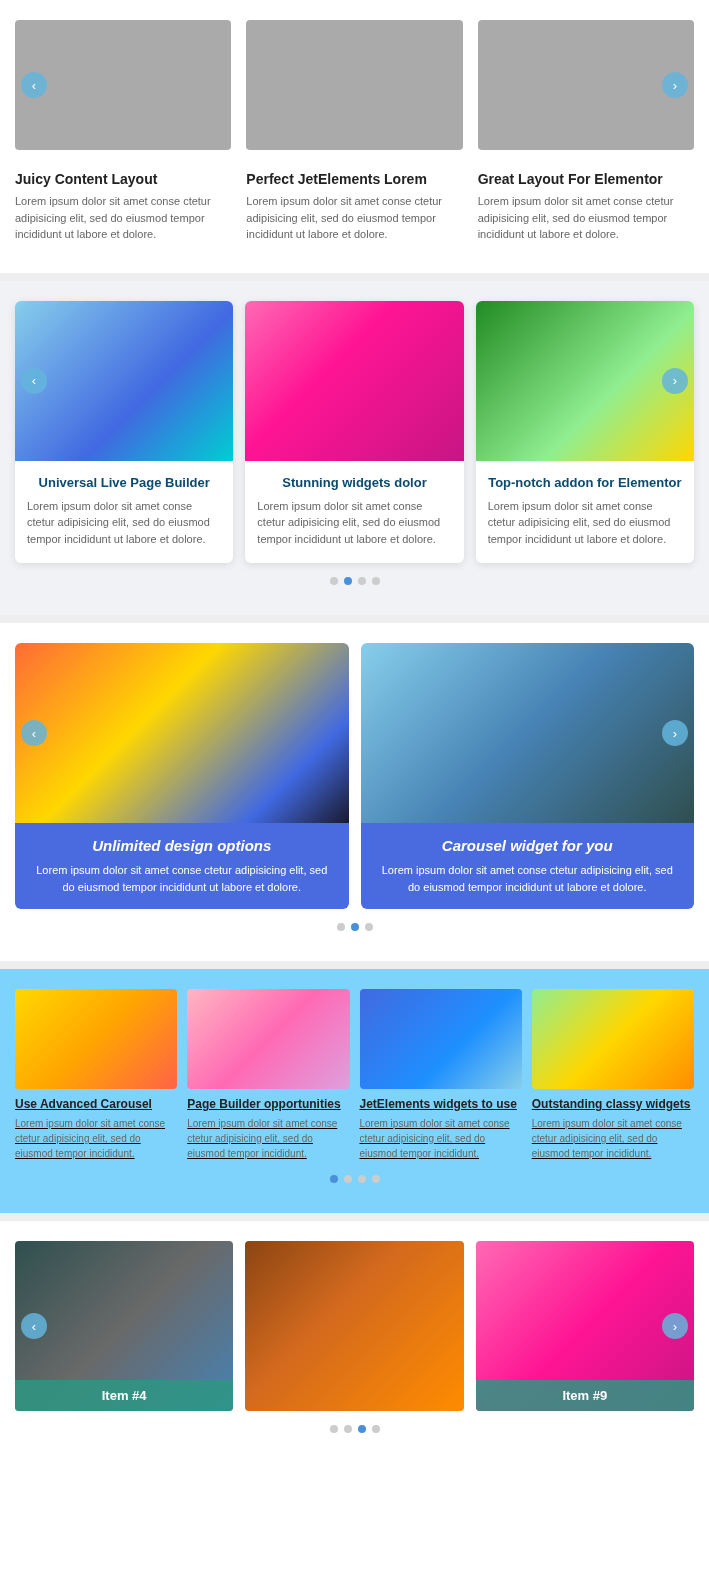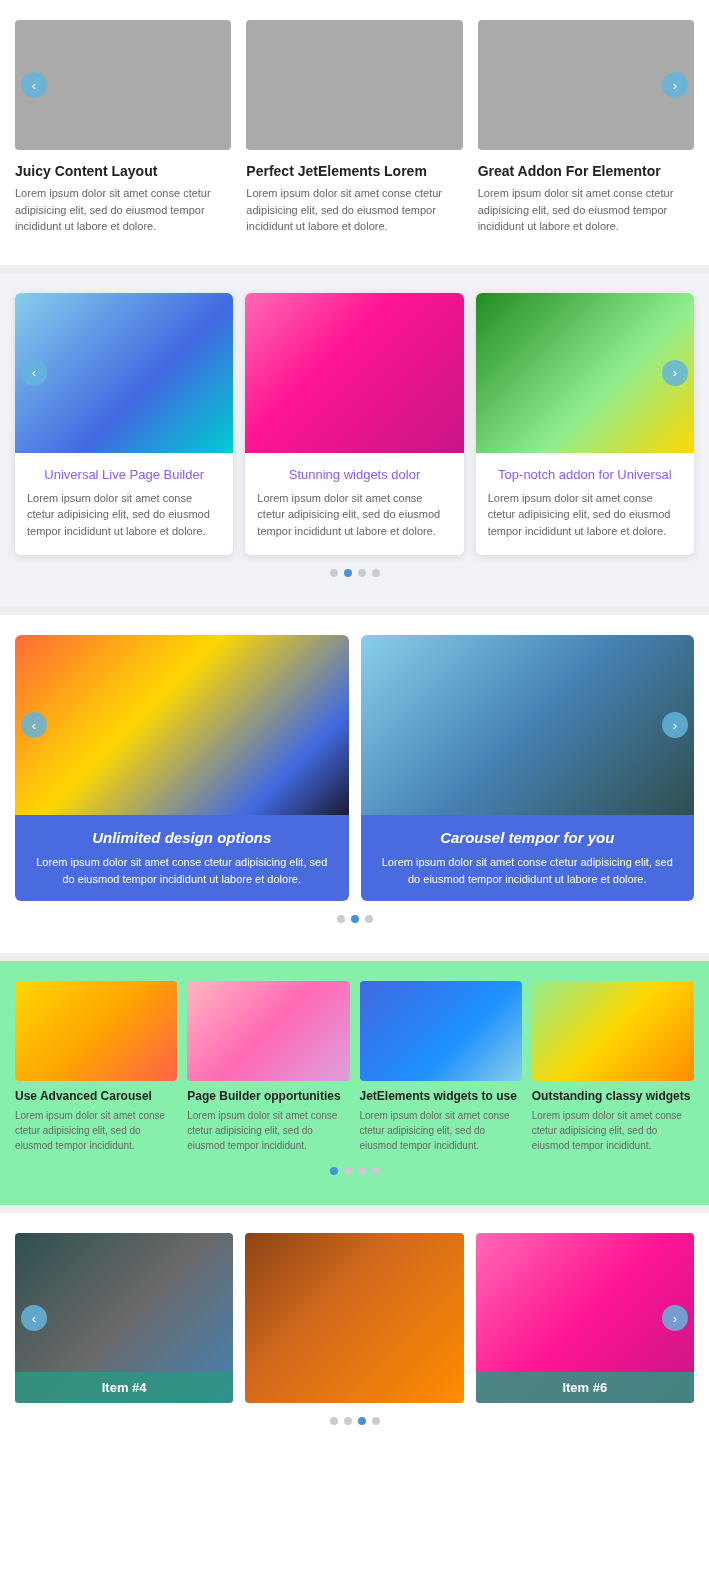--- a/index.html
+++ b/index.html
@@ -4,50 +4,50 @@
   <style>
     * { box-sizing: border-box; margin: 0; padding: 0; }
     body { font-family: Arial, sans-serif; background: #fff; width: 709px; overflow-x: hidden; }
 
     
     .section1 { padding: 20px 15px 30px; background: #fff; }
     .section1 .cards { display: flex; gap: 15px; }
     .card-simple { flex: 1; }
     .card-simple .img-wrap { position: relative; height: 130px; overflow: hidden; border-radius: 4px; }
     .card-simple .img-placeholder { width: 100%; height: 100%; background: #aaa; }
-    .card-simple h3 { font-size: 14px; font-weight: bold; color: #222; margin: 13px 0 6px; }
+    .card-simple h3 { font-size: 14px; font-weight: bold; color: #222; margin: 21px 0 6px; }
     .card-simple p { font-size: 11px; color: #666; line-height: 1.5; }
     .nav-arrow { position: absolute; top: 50%; transform: translateY(-50%); background: rgba(100,180,220,0.85); border: none; border-radius: 50%; width: 26px; height: 26px; color: #fff; font-size: 13px; cursor: pointer; display: flex; align-items: center; justify-content: center; z-index: 2; }
     .nav-arrow.left { left: 6px; }
     .nav-arrow.right { right: 6px; }
 
     
     .section2 { padding: 20px 15px 30px; background: #f0f2f5; }
     .section2 .cards { display: flex; gap: 12px; }
     .card-white { flex: 1; background: #fff; border-radius: 6px; overflow: hidden; box-shadow: 0 2px 8px rgba(0,0,0,0.1); }
     .card-white .img-wrap { position: relative; height: 160px; overflow: hidden; }
     .card-white .img-placeholder { width: 100%; height: 100%; }
     .card-white .card-body { padding: 14px 12px 16px; }
-    .card-white h3 { font-size: 13px; font-weight: normal; color: #8b5cf6; margin-bottom: 8px; text-align: center; }
+    .card-white h3 { font-size: 13px; font-weight: bold; color: #0c4a6e; margin-bottom: 8px; text-align: center; }
     .card-white p { font-size: 11px; color: #666; line-height: 1.5; text-align: left; }
     .dots { display: flex; justify-content: center; gap: 6px; margin-top: 14px; }
     .dot { width: 8px; height: 8px; border-radius: 50%; background: #ccc; }
     .dot.active { background: #4a90d9; }
 
     
     .section3 { padding: 20px 15px 30px; background: #fff; }
     .section3 .cards { display: flex; gap: 12px; }
     .card-big { flex: 1; border-radius: 6px; overflow: hidden; position: relative; }
     .card-big .img-wrap { position: relative; height: 180px; overflow: hidden; }
     .card-big .caption { background: #4a6bdf; color: #fff; padding: 14px 16px; }
     .card-big .caption h3 { font-size: 15px; font-style: italic; font-weight: bold; text-align: center; margin-bottom: 8px; }
     .card-big .caption p { font-size: 11px; line-height: 1.5; text-align: center; }
 
     
-    .section4 { padding: 20px 15px 30px; background: #86efac; }
+    .section4 { padding: 20px 15px 30px; background: #7dd3fc; text-decoration: underline; }
     .section4 .cards { display: flex; gap: 10px; }
     .card-small { flex: 1; }
     .card-small .img-wrap { height: 100px; overflow: hidden; border-radius: 4px; }
     .card-small h3 { font-size: 12px; font-weight: bold; color: #222; margin: 8px 0 5px; }
     .card-small p { font-size: 10px; color: #666; line-height: 1.5; }
 
     
     .section5 { padding: 20px 15px 30px; background: #fff; }
     .section5 .cards { display: flex; gap: 12px; }
     .card-item { flex: 1; position: relative; height: 170px; overflow: hidden; border-radius: 4px; }
@@ -93,21 +93,21 @@
       </div>
       <h3>Perfect JetElements Lorem</h3>
       <p>Lorem ipsum dolor sit amet conse ctetur adipisicing elit, sed do eiusmod tempor incididunt ut labore et dolore.</p>
     </div>
 
     <div class="card-simple">
       <div class="img-wrap">
         <div class="img-placeholder img-man"></div>
         <button class="nav-arrow right">›</button>
       </div>
-      <h3>Great Addon For Elementor</h3>
+      <h3>Great Layout For Elementor</h3>
       <p>Lorem ipsum dolor sit amet conse ctetur adipisicing elit, sed do eiusmod tempor incididunt ut labore et dolore.</p>
     </div>
   </div>
 </div>
 
 <div class="section-divider"></div>
 
 <div class="section2">
   <div class="cards">
 
@@ -131,21 +131,21 @@
         <p>Lorem ipsum dolor sit amet conse ctetur adipisicing elit, sed do eiusmod tempor incididunt ut labore et dolore.</p>
       </div>
     </div>
 
     <div class="card-white">
       <div class="img-wrap">
         <div class="img-placeholder img-beard"></div>
         <button class="nav-arrow right">›</button>
       </div>
       <div class="card-body">
-        <h3>Top-notch addon for Universal</h3>
+        <h3>Top-notch addon for Elementor</h3>
         <p>Lorem ipsum dolor sit amet conse ctetur adipisicing elit, sed do eiusmod tempor incididunt ut labore et dolore.</p>
       </div>
     </div>
   </div>
   <div class="dots">
     <span class="dot"></span>
     <span class="dot active"></span>
     <span class="dot"></span>
     <span class="dot"></span>
   </div>
@@ -166,21 +166,21 @@
         <p>Lorem ipsum dolor sit amet conse ctetur adipisicing elit, sed do eiusmod tempor incididunt ut labore et dolore.</p>
       </div>
     </div>
 
     <div class="card-big">
       <div class="img-wrap">
         <div class="img-placeholder img-hat" style="width:100%;height:100%;"></div>
         <button class="nav-arrow right">›</button>
       </div>
       <div class="caption">
-        <h3>Carousel tempor for you</h3>
+        <h3>Carousel widget for you</h3>
         <p>Lorem ipsum dolor sit amet conse ctetur adipisicing elit, sed do eiusmod tempor incididunt ut labore et dolore.</p>
       </div>
     </div>
   </div>
   <div class="dots">
     <span class="dot"></span>
     <span class="dot active"></span>
     <span class="dot"></span>
   </div>
 </div>
@@ -237,21 +237,21 @@
       <div class="item-label">Item #4</div>
     </div>
 
     <div class="card-item">
       <div class="img-placeholder img-item3" style="width:100%;height:100%;"></div>
     </div>
 
     <div class="card-item">
       <div class="img-placeholder img-item4" style="width:100%;height:100%;"></div>
       <button class="nav-arrow right">›</button>
-      <div class="item-label">Item #6</div>
+      <div class="item-label">Item #9</div>
     </div>
   </div>
   <div class="dots">
     <span class="dot"></span>
     <span class="dot"></span>
     <span class="dot active"></span>
     <span class="dot"></span>
   </div>
 </div>
 

